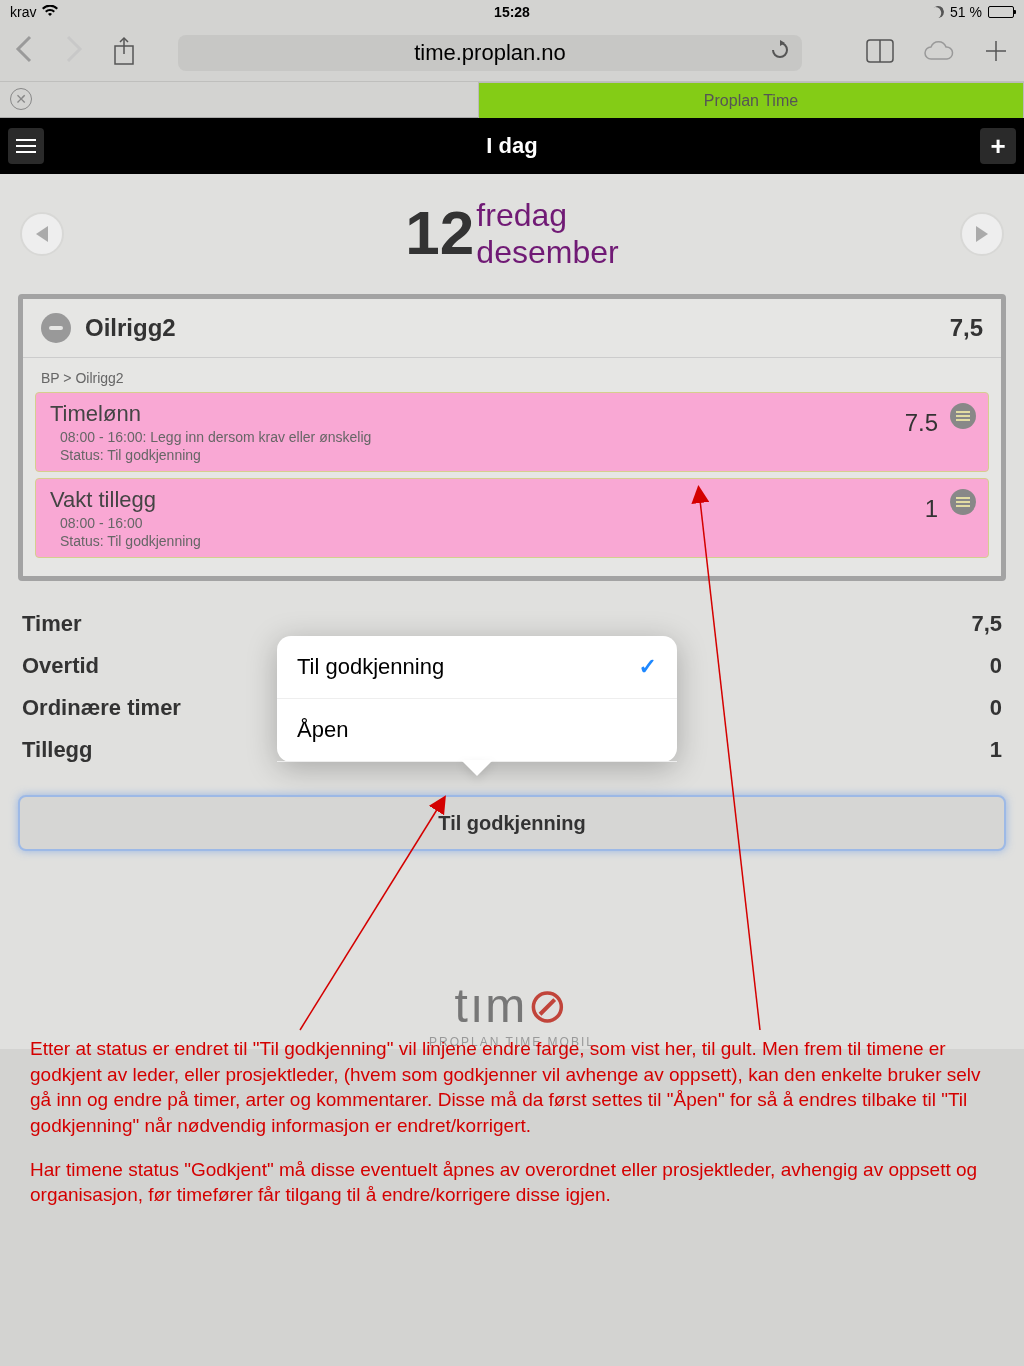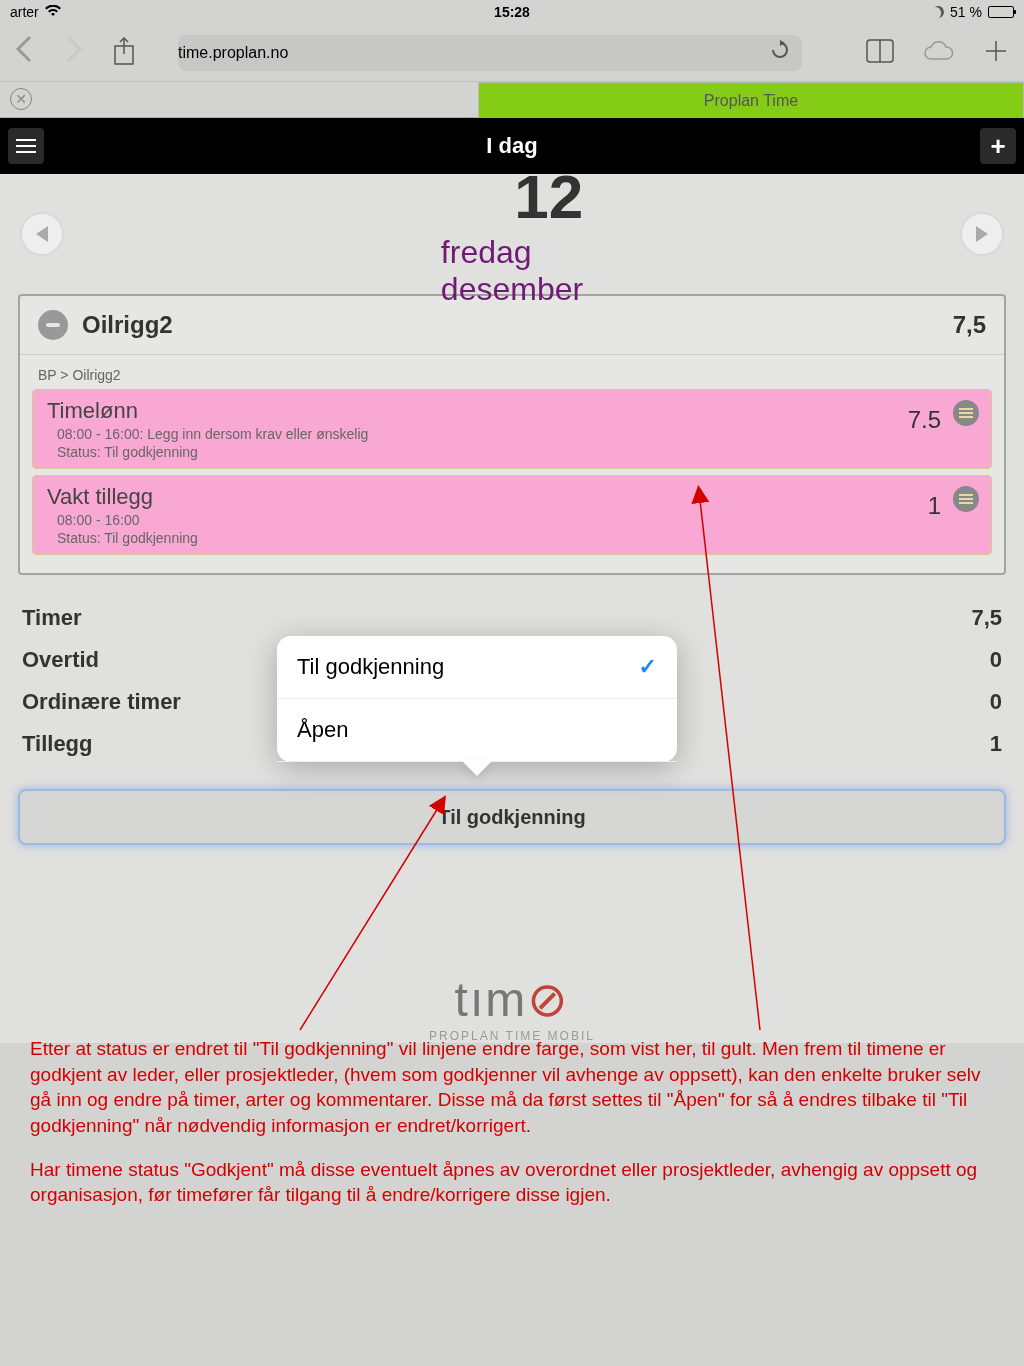--- a/index.html
+++ b/index.html
@@ -38,22 +38,22 @@
     height: 58px;
     background: #d3d3d1;
     display:flex; align-items:center; padding:0 8px; gap:18px;
     border-bottom:1px solid #bfbfbd;
   }
   .nav-arrow { width:32px; text-align:center; font-size:30px; color:#b0b0b0; }
   .nav-arrow.fwd { color:#c0c0c0; }
   .share-icon { width:32px; text-align:center; }
   .addr {
     flex:1; height:36px; background:#c7c7c5; border-radius:8px;
-    display:flex; align-items:center; justify-content:flex-start;
-    color:#000; font-size:16px; position:relative; margin:0 40px 0 20px;
+    display:flex; align-items:center; justify-content:center;
+    color:#000; font-size:22px; position:relative; margin:0 40px 0 20px;
   }
   .addr .reload { position:absolute; right:12px; font-size:20px; color:#555;}
   .tool-icon { width:40px; text-align:center; }
   
   .tabrow { height:36px; background:#d3d3d1; position:relative; border-bottom:1px solid #aaa;}
   .tabrow .closex {
     position:absolute; left:10px; top:6px; width:22px; height:22px;
     border:1.5px solid #888; border-radius:50%; display:flex; align-items:center; justify-content:center;
     color:#888; font-size:14px;
   }
@@ -90,26 +90,26 @@
     background:#eee; border:2px solid #d8d8d6;
     display:flex; align-items:center; justify-content:center;
     position:absolute; top:38px;
   }
   .circ-btn.left { left:20px;} .circ-btn.right { right:20px;}
   .circ-btn .tri {
     width:0; height:0; border-top:8px solid transparent; border-bottom:8px solid transparent;
   }
   .circ-btn.left .tri { border-right:12px solid #aaa;}
   .circ-btn.right .tri { border-left:12px solid #aaa;}
-  .datebig { display:flex; align-items:flex-end; gap:2px; color:#333;flex-direction:column;}
+  .datebig { display:flex; align-items:flex-start; gap:2px; color:#333;}
   .datebig .num { font-size:62px; font-weight:800; font-family:Verdana,Arial,sans-serif;}
   .datebig .txt { font-size:32px; line-height:1.15; font-weight:400; color:#701a75;}
   
   .card {
-    margin: 0 18px 18px 18px; border:2px solid #a3a3a3; background:#e6e6e4;
+    margin: 0 18px 18px 18px; border:5px solid #a3a3a3; background:#e6e6e4;
     border-radius:4px;
   }
   .card-head {
     display:flex; align-items:center; padding:14px 18px; font-size:24px; font-weight:700; color:#333;
     border-bottom:1px solid #ccc;
   }
   .minus-circ {
     width:30px; height:30px; border-radius:50%; background:#999;
     display:flex; align-items:center; justify-content:center; margin-right:14px;
   }
@@ -176,21 +176,21 @@
   }
   .annot p { margin-bottom:18px;}
   
   svg.overlay { position:absolute; left:0; top:0; width:1024px; height:1366px; pointer-events:none; z-index:15;}
 </style>
 </head>
 <body>
 
 <div class="statusbar">
   <div class="left">
-    <span>arter</span>
+    <span>krav</span>
     <span class="wifi">
       <svg width="16" height="12" viewBox="0 0 16 12">
           <path d="M8 11 L6 9 A3 3 0 0 1 10 9 Z M3 6 A7 7 0 0 1 13 6 L11.5 7.5 A5 5 0 0 0 4.5 7.5 Z M0 3 A11 11 0 0 1 16 3 L14.5 4.5 A9 9 0 0 0 1.5 4.5 Z" fill="#000"></path>
         </svg>
     </span>
   </div>
   <div class="center">15:28</div>
   <div class="right">
     <span class="moon"></span>
     <span>51 %</span>

